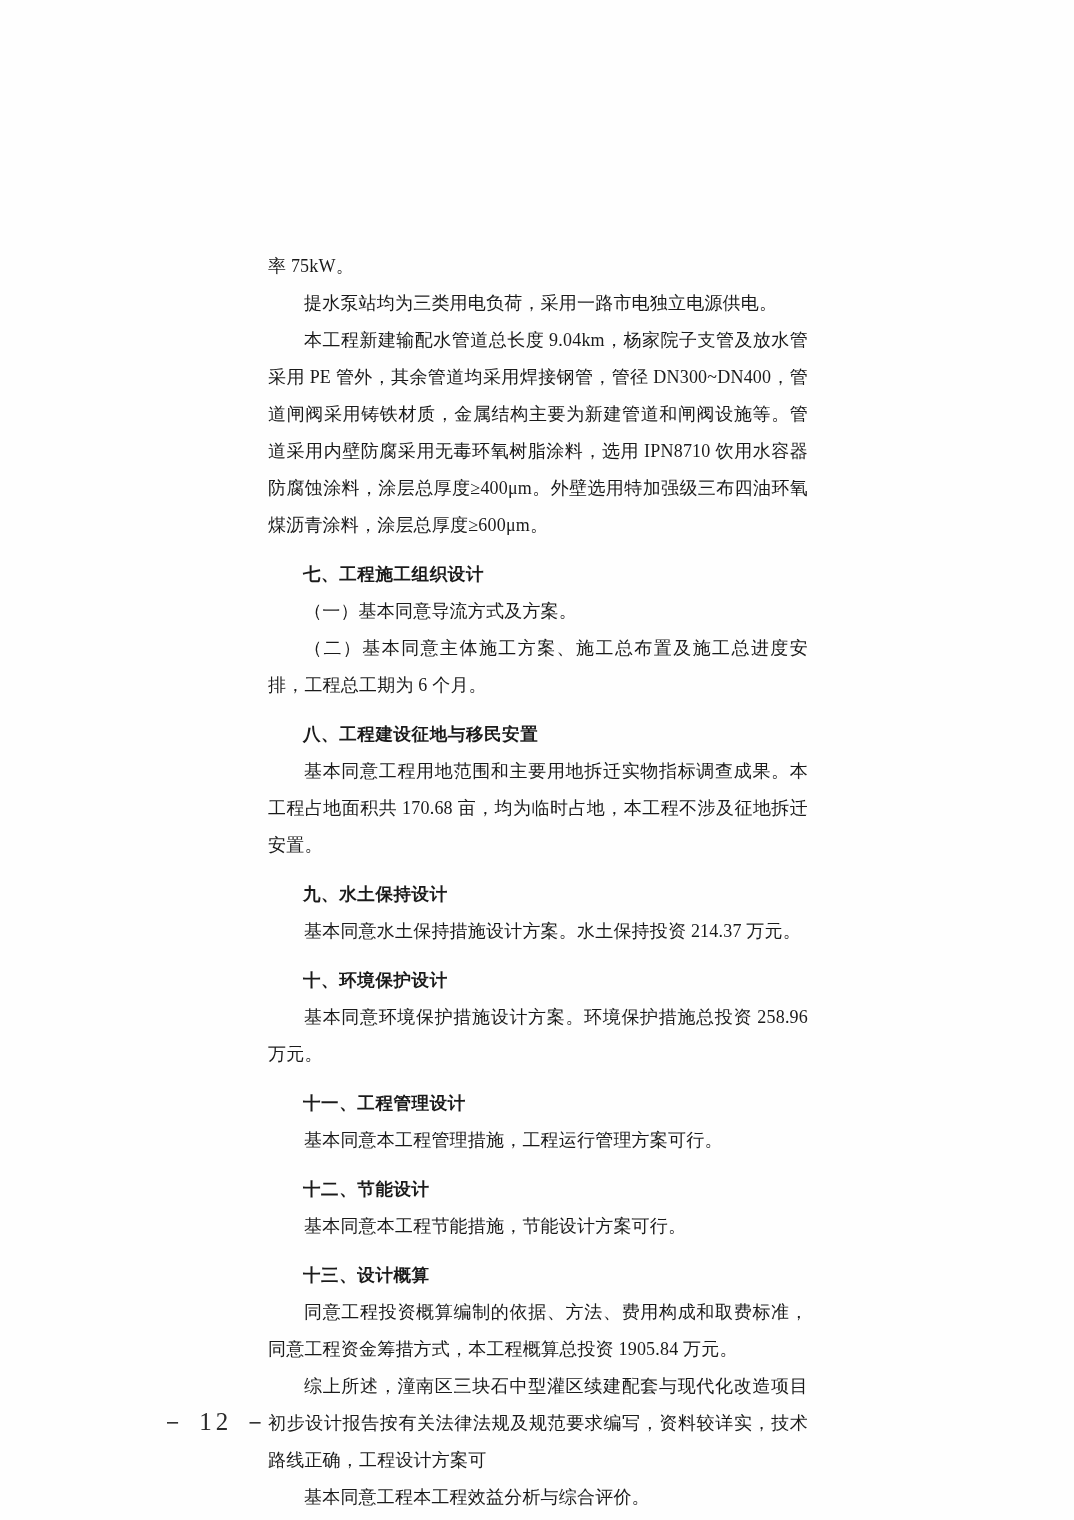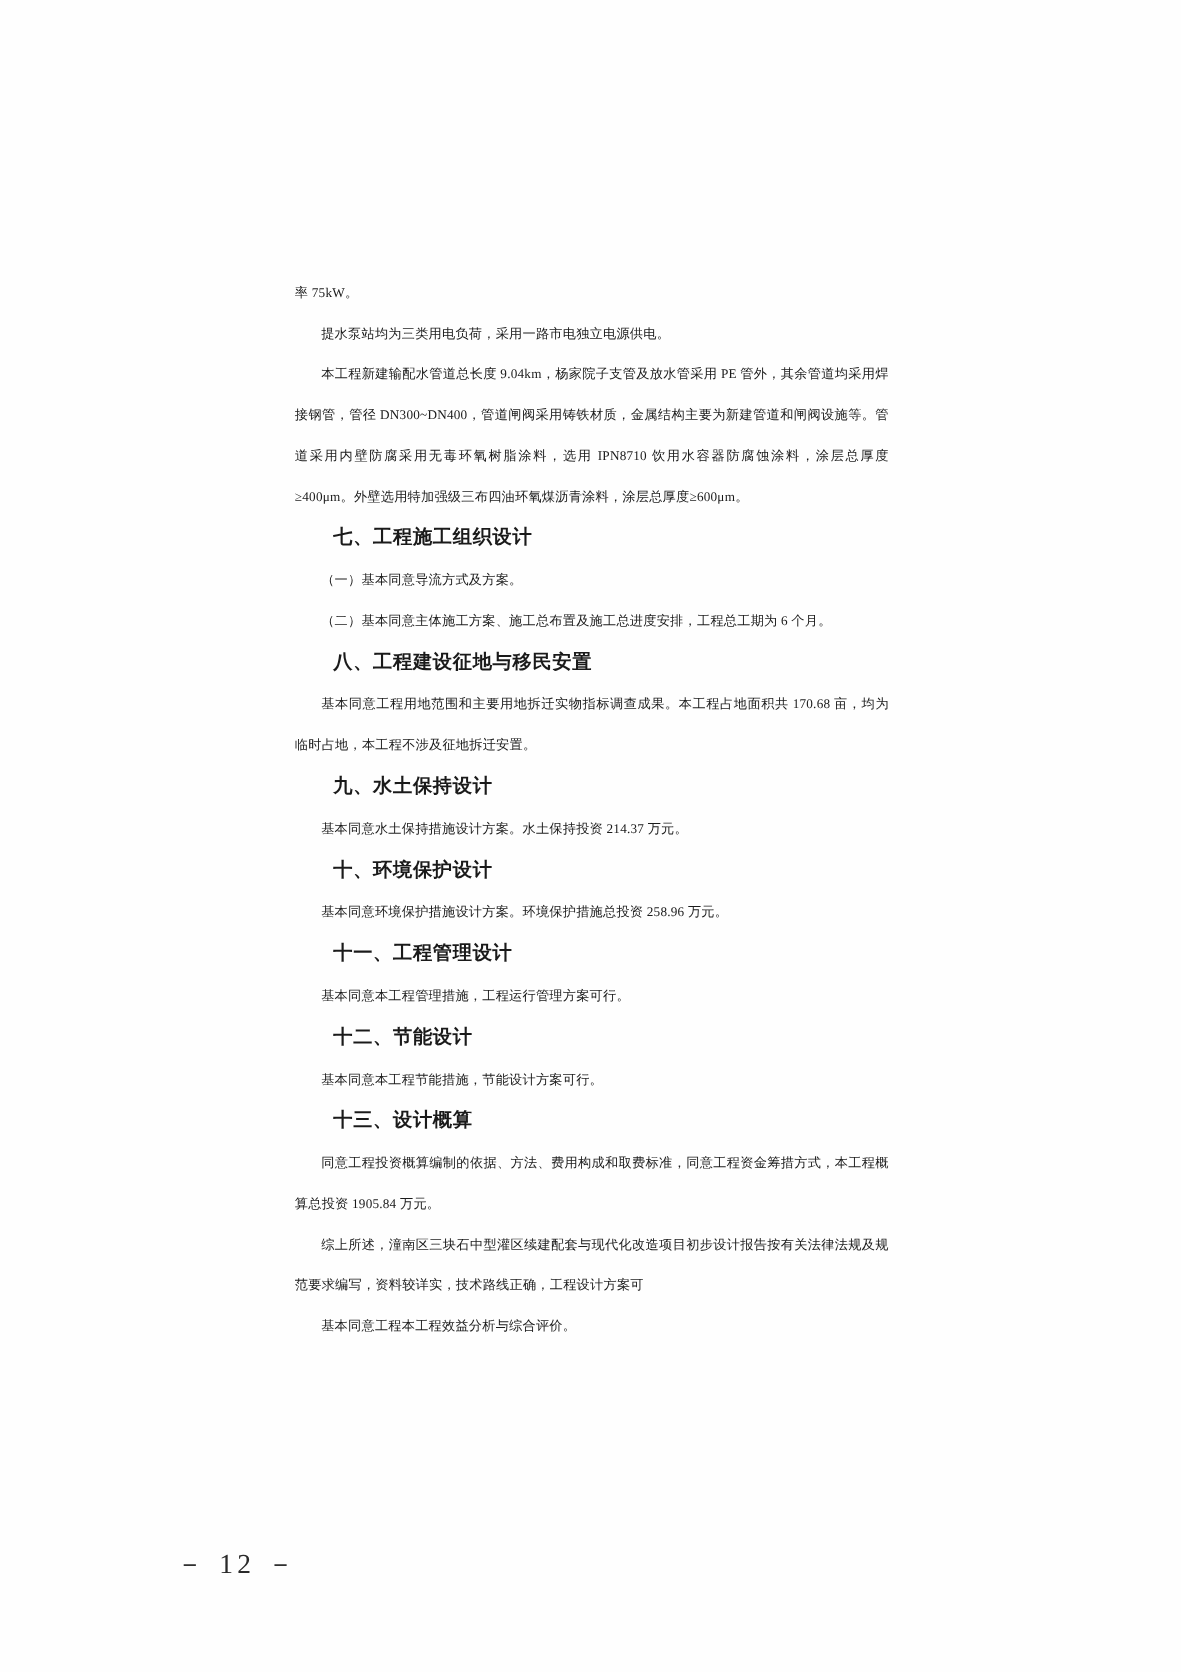--- a/index.html
+++ b/index.html
@@ -22,42 +22,41 @@
     height: 1520px;
     background: #fefefe;
   }
   .content {
     position: absolute;
     left: 268px;
     top: 248px;
     width: 540px;
   }
   .line-para {
-    font-size: 12px;
+    font-size: 18px;
     line-height: 37px;
     text-align: justify;
     text-justify: inter-ideograph;
     margin: 0;
     letter-spacing: 0.2px;
   }
   .indent {
     text-indent: 2em;
   }
   .heading {
     font-size: 17.5px;
     line-height: 37px;
     font-weight: bold;
     margin: 0;
     text-indent: 2em;
     letter-spacing: 0.6px;
     font-family: "DejaVu Sans", "Liberation Sans", sans-serif;
   }
   .heading-block {
-    margin-top: 2px;
-    font-family: Liberation Mono, monospace;
+    margin-top: 12px;
   }
   .page-number {
     position: absolute;
     left: 160px;
     top: 1405px;
     width: 200px;
     font-size: 25px;
     font-family: "Liberation Serif", serif;
     color: #2a2a2a;
     letter-spacing: 4px;

